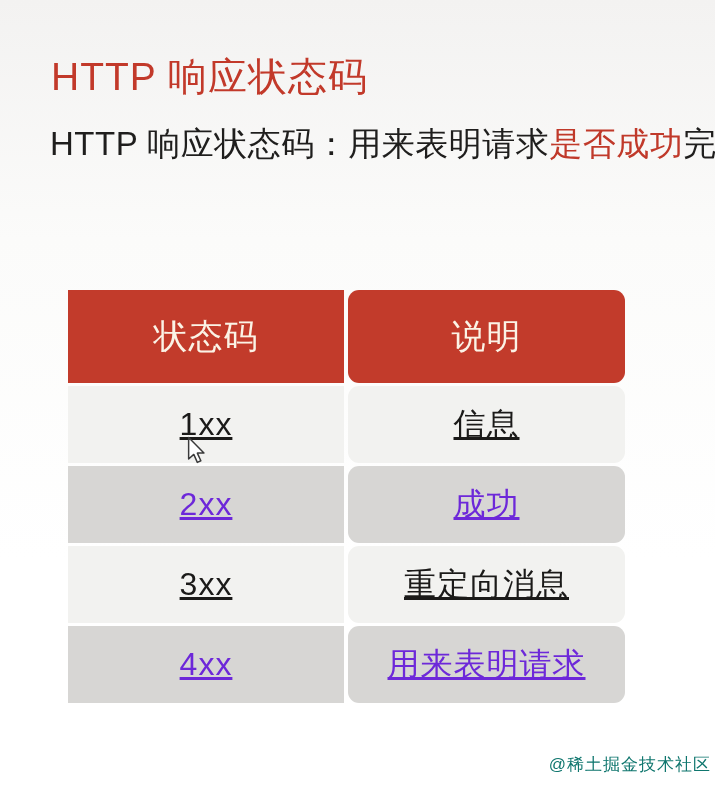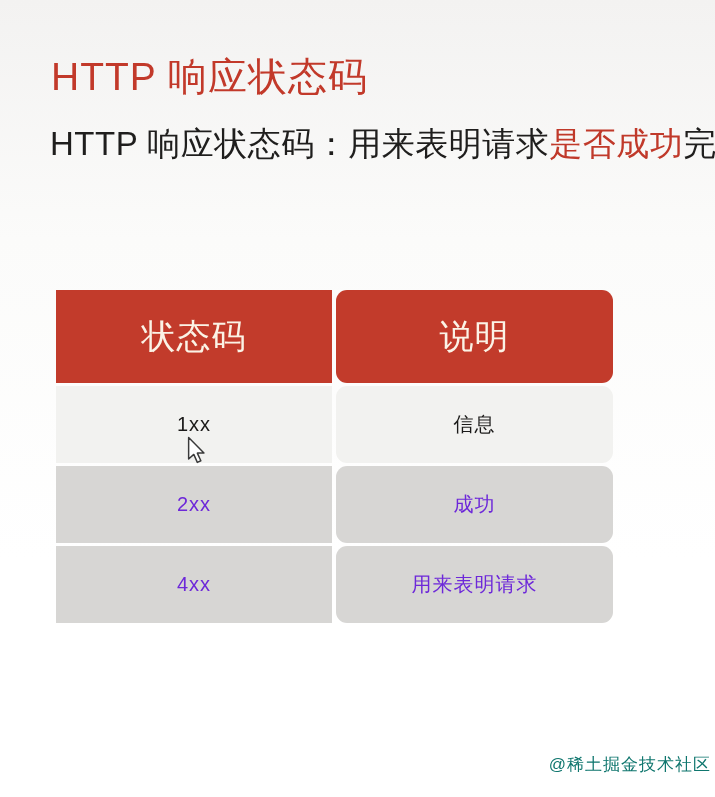--- a/index.html
+++ b/index.html
@@ -35,21 +35,21 @@
     color: #1f1e1d;
     white-space: nowrap;
     letter-spacing: 0.5px;
   }
   .subtitle .hl {
     color: #c0392a;
   }
 
   .status-table {
     position: absolute;
-    left: 56px;
+    left: 68px;
     top: 290px;
     width: 557px;
     display: flex;
     flex-direction: column;
     gap: 3px;
   }
   .thead, .trow {
     display: flex;
     gap: 4px;
   }
@@ -68,22 +68,23 @@
   .cell.c1 { width: 276px; }
   .cell.c2 { flex: 1; border-radius: 11px; }
 
   .thead .cell {
     background: #c23b2b;
     color: #fbf3e6;
     font-size: 34px;
     font-weight: 400;
   }
   .trow .cell {
-    font-size: 20px;
+    font-size: 32px;
     color: #1b1a19;
+    text-decoration: underline;
   }
   .row-light .cell { background: #f2f2f0; }
   .row-dark  .cell { background: #d7d6d4; }
   .row-red-text .cell { color: #6d28d9; }
 
   .watermark {
     position: absolute;
     right: 4px;
     top: 753px;
     font-size: 17px;
@@ -116,20 +117,24 @@
   <div class="trow row-light">
     <div class="cell c1">1xx</div>
     <div class="cell c2">信息</div>
   </div>
 
   <div class="trow row-dark row-red-text">
     <div class="cell c1">2xx</div>
     <div class="cell c2">成功</div>
   </div>
 
+  <div class="trow row-light">
+    <div class="cell c1">3xx</div>
+    <div class="cell c2">重定向消息</div>
+  </div>
 
   <div class="trow row-dark row-red-text">
     <div class="cell c1">4xx</div>
     <div class="cell c2">用来表明请求</div>
   </div>
 
 </div>
 </div>
 
 <svg class="cursor" viewBox="0 0 12 19" xmlns="http://www.w3.org/2000/svg">

